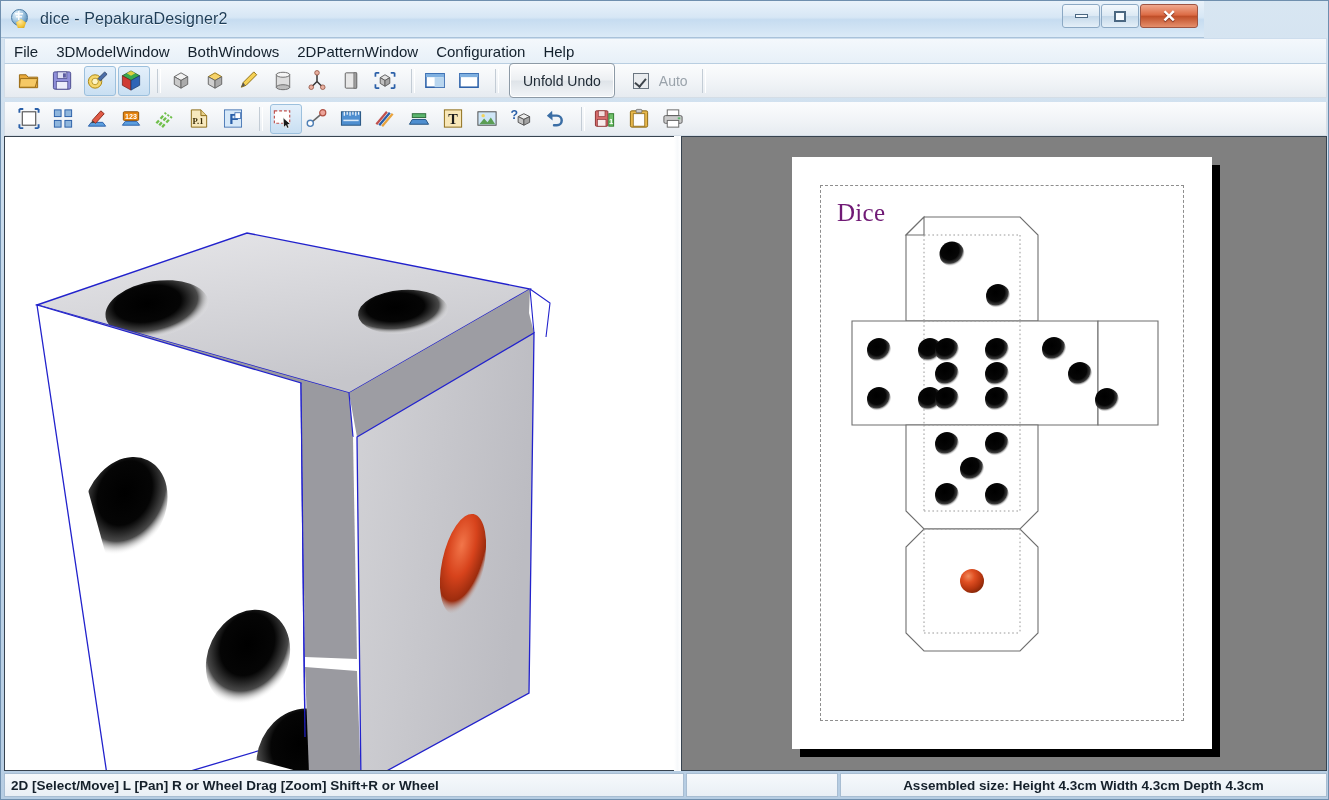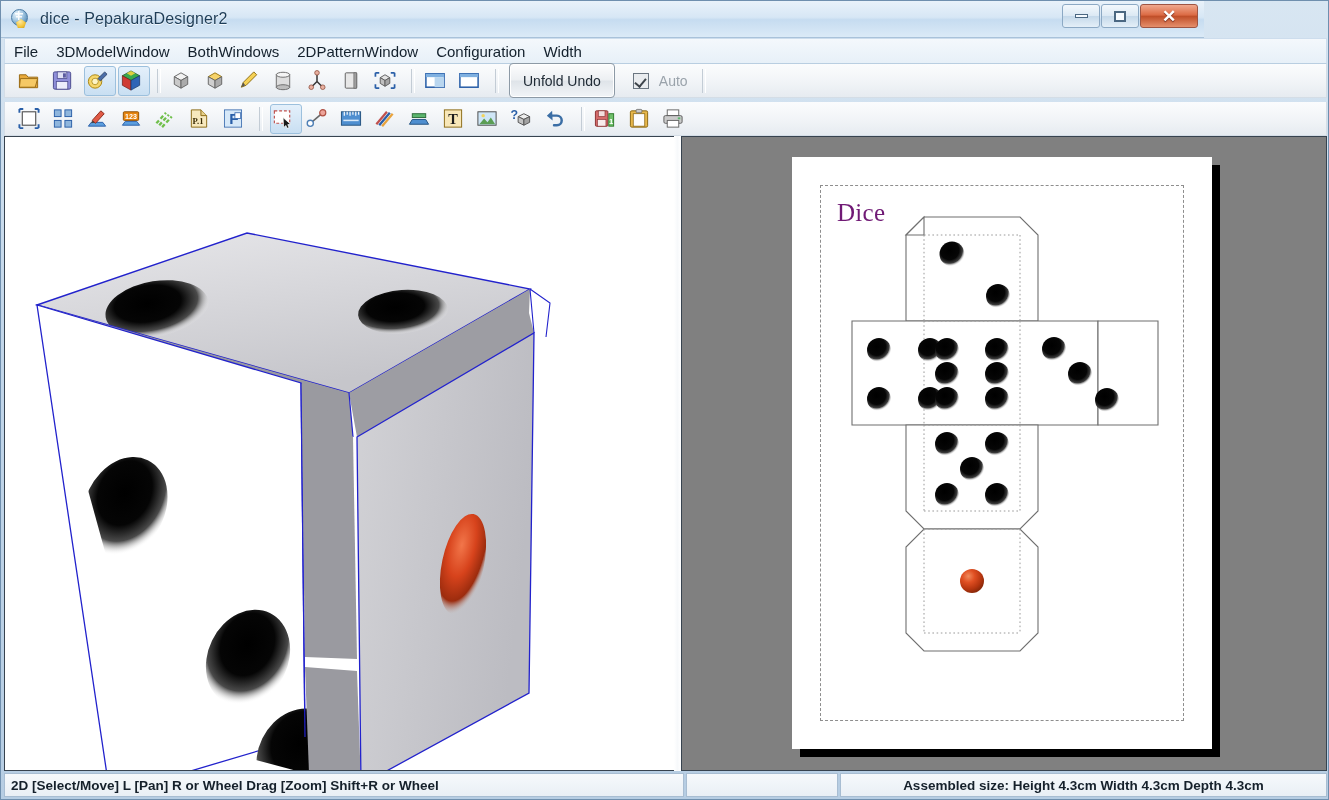--- a/index.html
+++ b/index.html
@@ -241,21 +241,21 @@
       </div>
     </div>
   </div>
 
   <div class="menubar">
     <div class="menu-item">File</div>
     <div class="menu-item">3DModelWindow</div>
     <div class="menu-item">BothWindows</div>
     <div class="menu-item">2DPatternWindow</div>
     <div class="menu-item">Configuration</div>
-    <div class="menu-item">Width</div>
+    <div class="menu-item">Help</div>
   </div>
 
   <div class="toolbar row1">
     <div class="tb-gap"></div>
 
     <div class="tbtn">
       <svg class="ico" viewBox="0 0 24 24">
         <path d="M2 6h7l2 2.5h10v11H2z" fill="#e8a93a" stroke="#9a6b14" stroke-width="1"></path>
         <path d="M3 10h18l-2.5 9H2z" fill="#f6c965" stroke="#9a6b14" stroke-width="1"></path>
       </svg>

